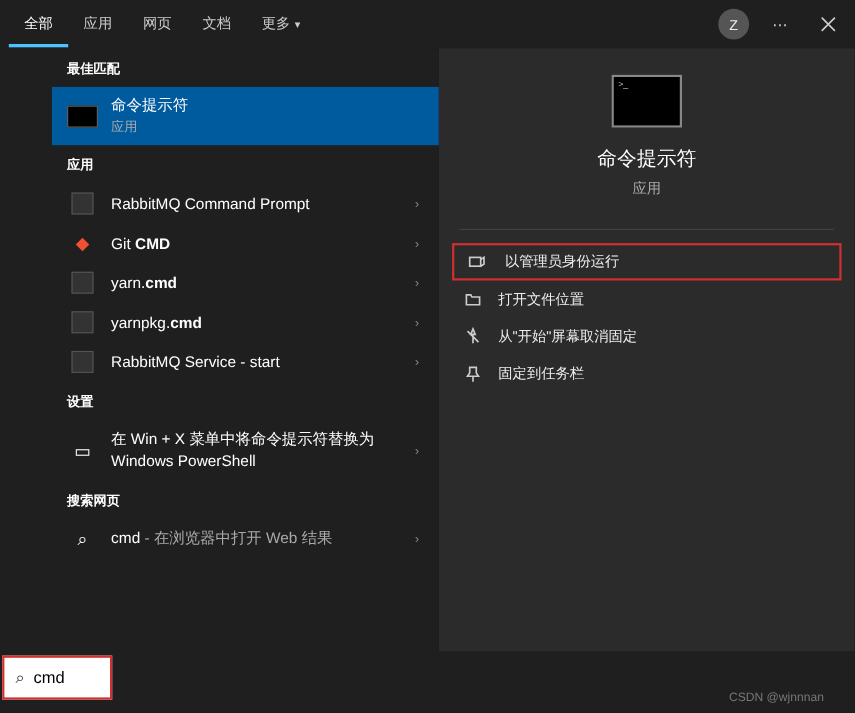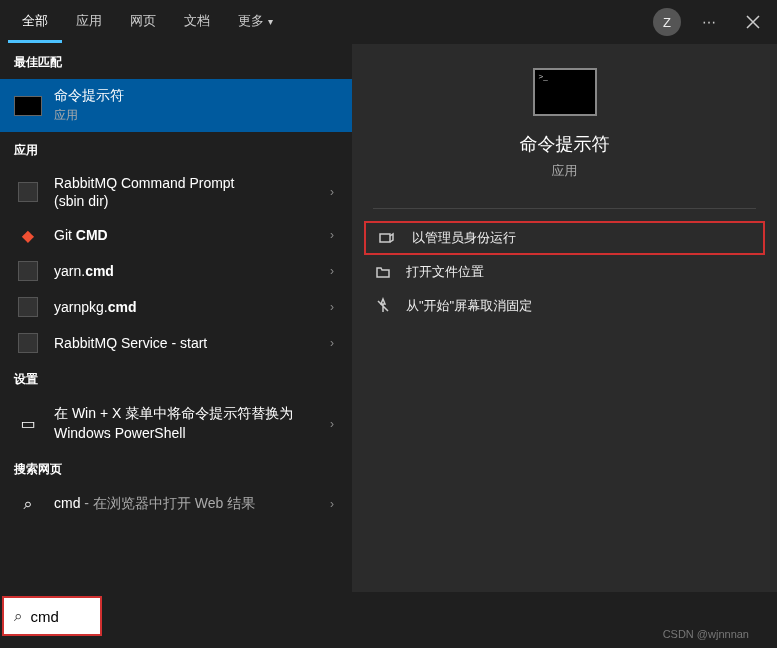--- a/index.html
+++ b/index.html
@@ -7,21 +7,21 @@
 .topbar { display: flex; align-items: center; height: 44px; background: #1f1f1f; padding: 0 8px; }
 .tabs { display: flex; gap: 0; }
 .tab { padding: 10px 14px; font-size: 13px; color: #ccc; cursor: pointer; border-bottom: 3px solid transparent; }
 .tab.active { color: #fff; border-bottom: 3px solid #4cc2ff; }
 .tab .chev { margin-left: 4px; font-size: 10px; }
 .topbar-right { margin-left: auto; display: flex; align-items: center; gap: 12px; }
 .avatar { width: 28px; height: 28px; border-radius: 50%; background: #555; display: flex; align-items: center; justify-content: center; font-size: 13px; color: #eee; }
 .more-icon, .close-icon { width: 32px; height: 32px; display: flex; align-items: center; justify-content: center; color: #ccc; cursor: pointer; font-size: 14px; }
 .close-icon svg { width: 14px; height: 14px; }
 .main { display: flex; height: 548px; }
-.left { width: 352px; background: #1f1f1f; overflow-y: auto; }
+.left { width: 352px; background: #1f1f1f; overflow-y: auto; margin-left: 47px; }
 .right { flex: 1; background: #2b2b2b; padding-top: 24px; }
 .section-header { font-size: 12px; font-weight: 600; padding: 10px 14px 8px; color: #fff; }
 .result { display: flex; align-items: center; padding: 8px 14px; gap: 12px; cursor: pointer; }
 .result.selected { background: #005a9e; }
 .result-icon { width: 28px; height: 20px; flex-shrink: 0; display: flex; align-items: center; justify-content: center; }
 .cmd-icon { width: 28px; height: 20px; background: #000; border: 1px solid #666; }
 .small-icon { width: 20px; height: 20px; background: #333; border: 1px solid #555; display: flex; align-items: center; justify-content: center; font-size: 11px; }
 .result-text { flex: 1; display: flex; flex-direction: column; gap: 2px; }
 .result-title { font-size: 14px; color: #fff; }
 .result-sub { font-size: 12px; color: #aaa; }
@@ -81,21 +81,20 @@
     </div>
 
     <div class="section-header">应用</div>
 
     <div class="result">
       <div class="result-icon">
           <div class="small-icon"></div>
         </div>
       <div class="result-text">
         <div class="result-title"><span>RabbitMQ Command Prompt</span></div>
-        <div class="result-title">(sbin dir)</div>
       </div>
       <div class="chevron">›</div>
     </div>
 
     <div class="result">
       <div class="result-icon">
           <span class="git-icon">◆</span>
         </div>
       <div class="result-text">
         <div class="result-title"><span>Git </span><strong>CMD</strong></div>
@@ -182,20 +181,28 @@
         <span>打开文件位置</span>
       </div>
       <div class="action">
         <div class="action-icon">
             <svg viewBox="0 0 18 18">
               <path d="M9 2 L11 7 L7 7 Z M9 7 L9 15 M4 4 L14 14"></path>
             </svg>
           </div>
         <span>从"开始"屏幕取消固定</span>
       </div>
+      <div class="action">
+        <div class="action-icon">
+            <svg viewBox="0 0 18 18">
+              <path d="M6 3 L12 3 L12 8 L14 11 L4 11 L6 8 Z M9 11 L9 16"></path>
+            </svg>
+          </div>
+        <span>固定到任务栏</span>
+      </div>
     </div>
   </div>
 </div>
 
 <div class="searchbar">
   <span class="search-glyph">⌕</span>
   <input type="text" value="cmd" style="">
 </div>
 
 <div class="watermark">CSDN @wjnnnan</div>

